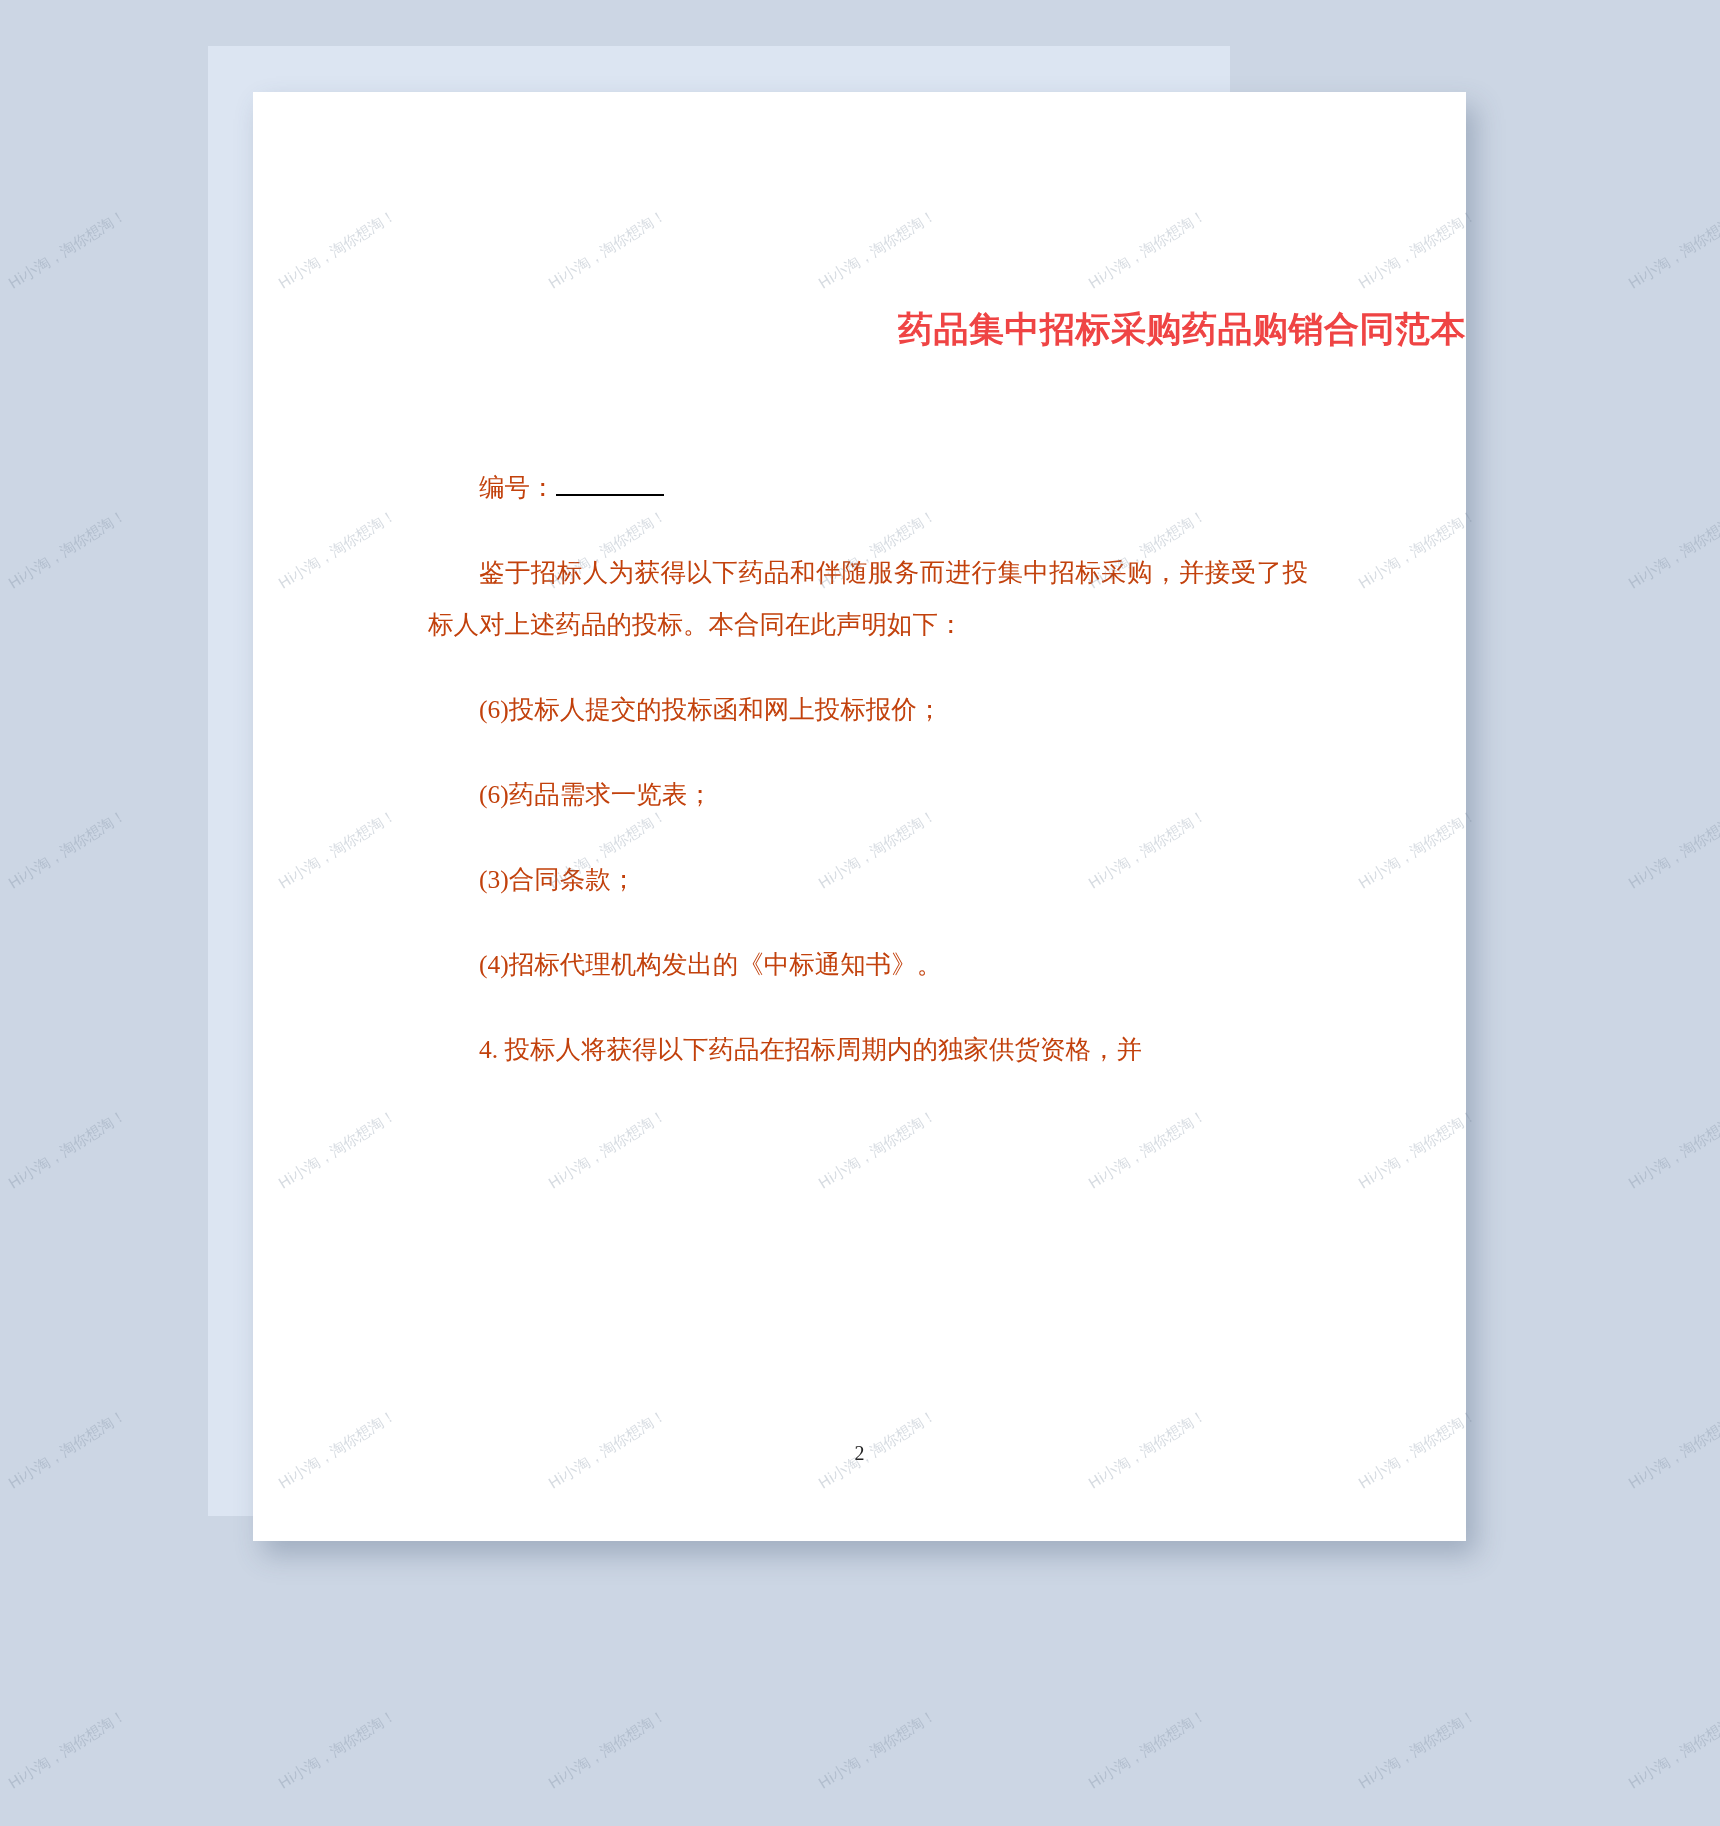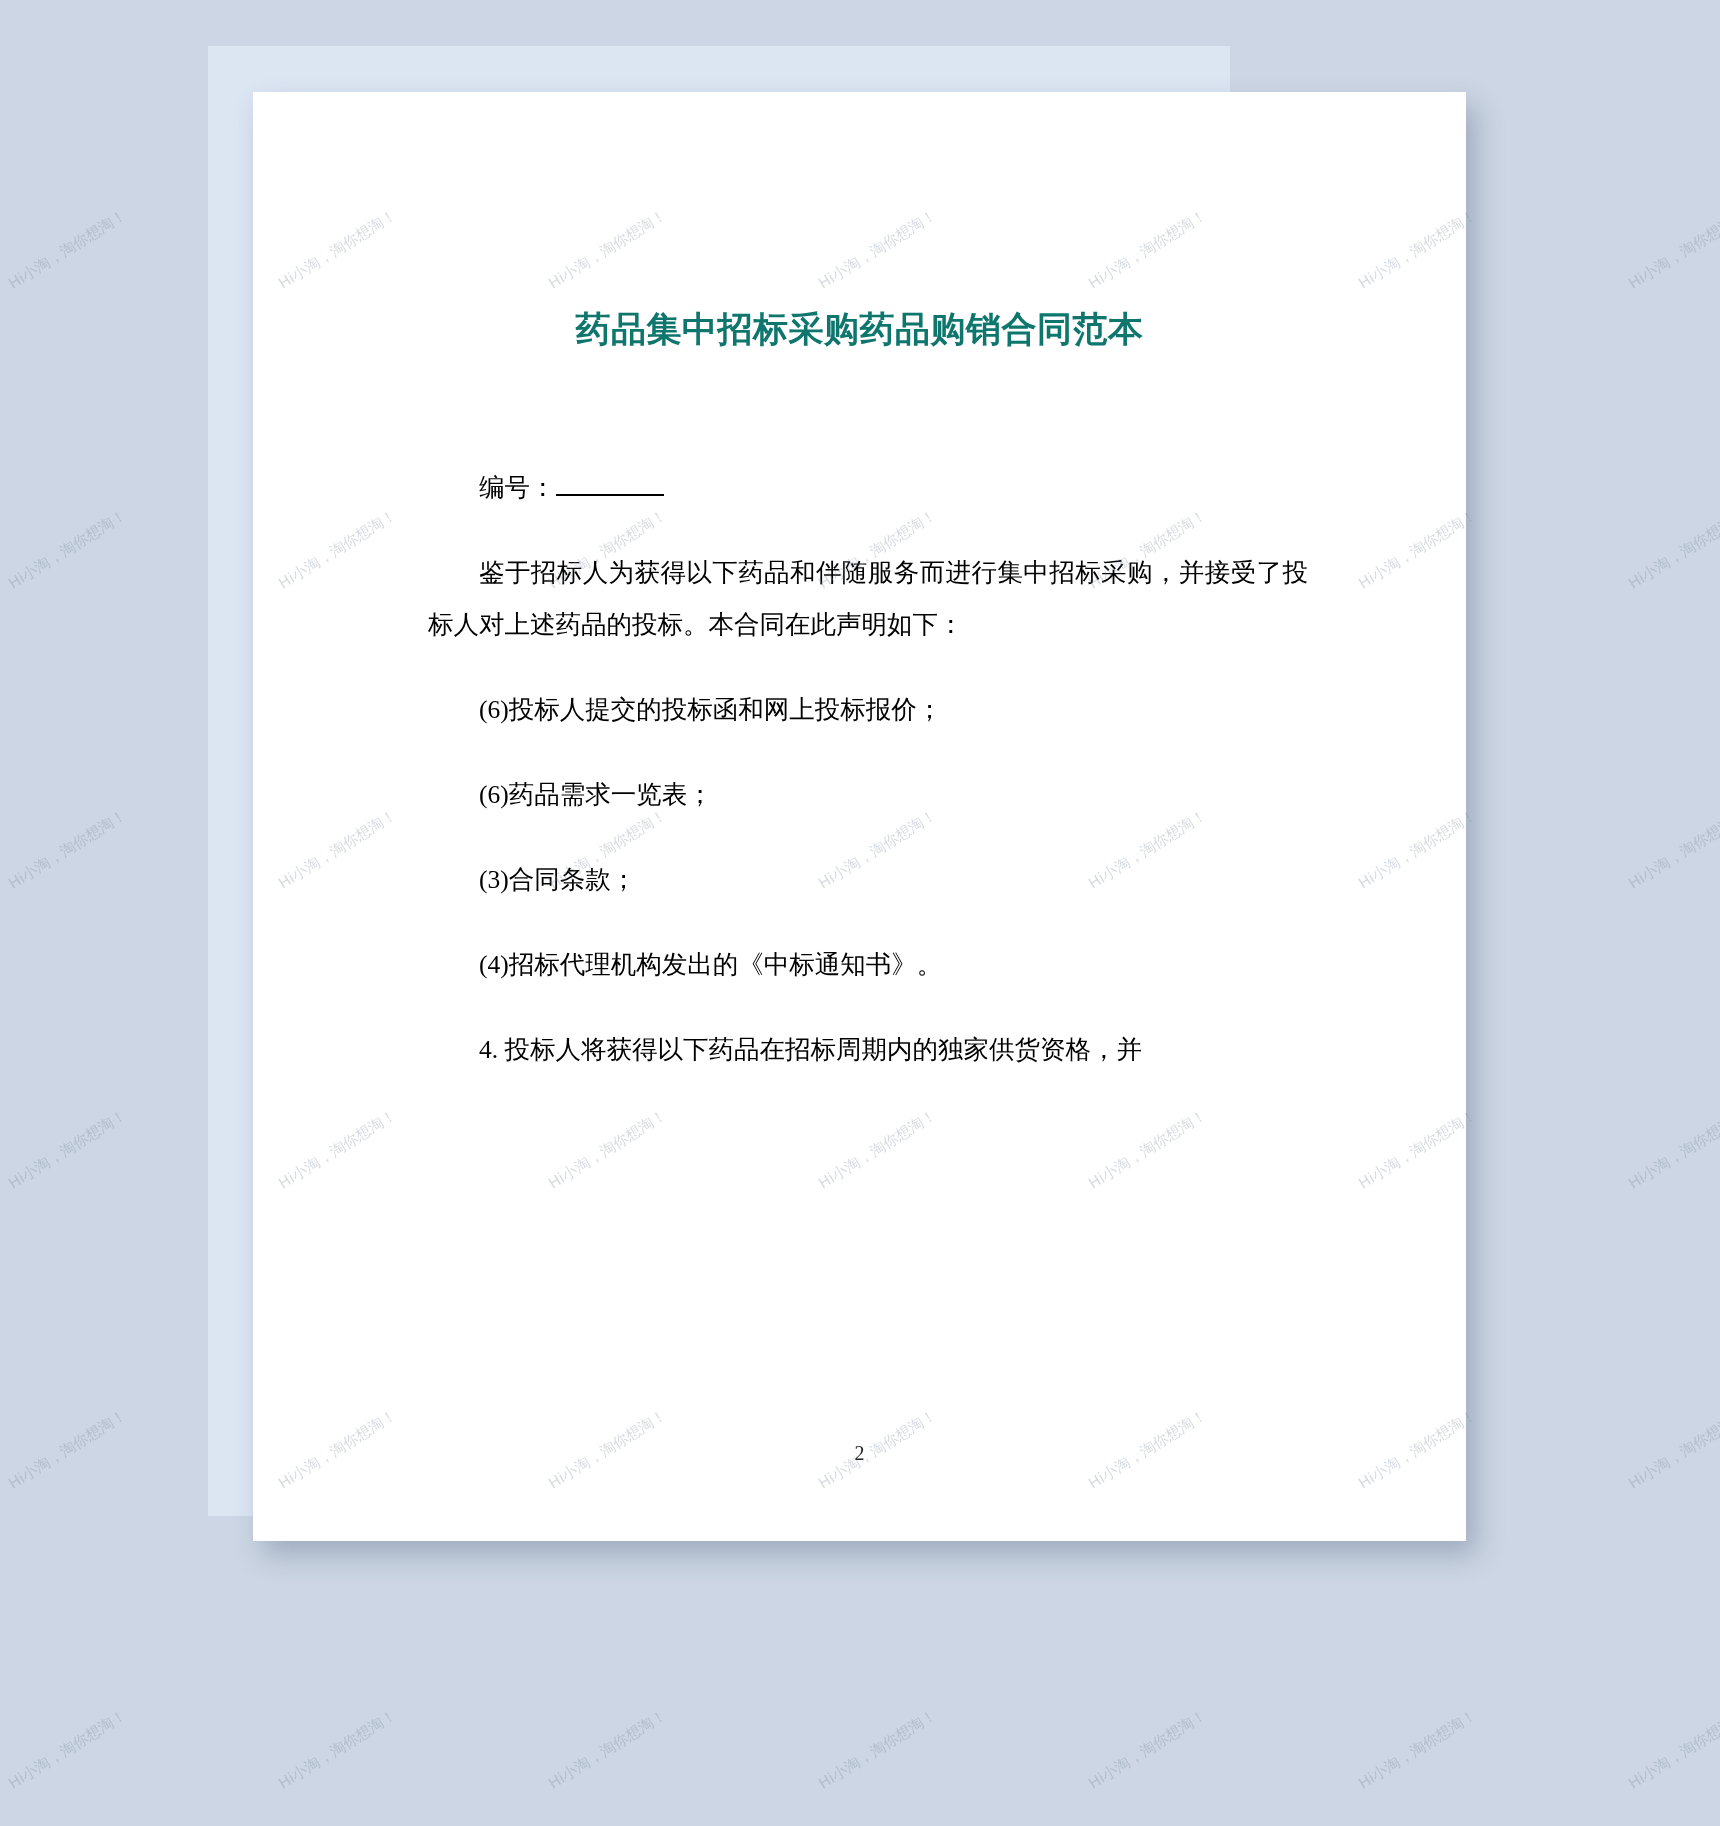--- a/index.html
+++ b/index.html
@@ -47,34 +47,34 @@
     top: 0;
     width: 100%;
     height: 100%;
   }
 
   .doc-title {
     position: absolute;
     top: 214px;
     left: 0;
     width: 100%;
-    text-align: center;
+    text-align: right;
     font-family: "DejaVu Sans", "Liberation Sans", sans-serif;
     font-weight: bold;
     font-size: 35px;
     letter-spacing: 0.5px;
-    color: #0f766e;
+    color: #ef4444;
   }
 
   .body-block {
     position: absolute;
     left: 175px;
     top: 370px;
     width: 880px;
-    color: #000000;
+    color: #c2410c;
     font-size: 25.5px;
     line-height: 52px;
   }
 
   .para {
     margin: 0 0 33px 0;
     text-align: justify;
     text-justify: inter-ideograph;
   }
 

